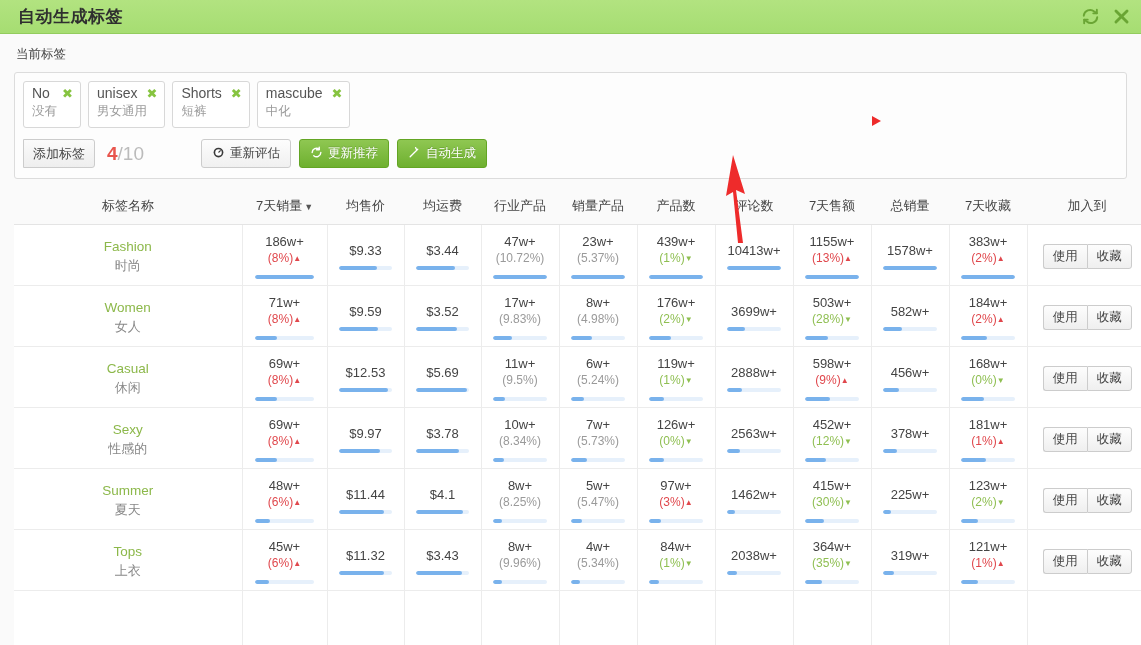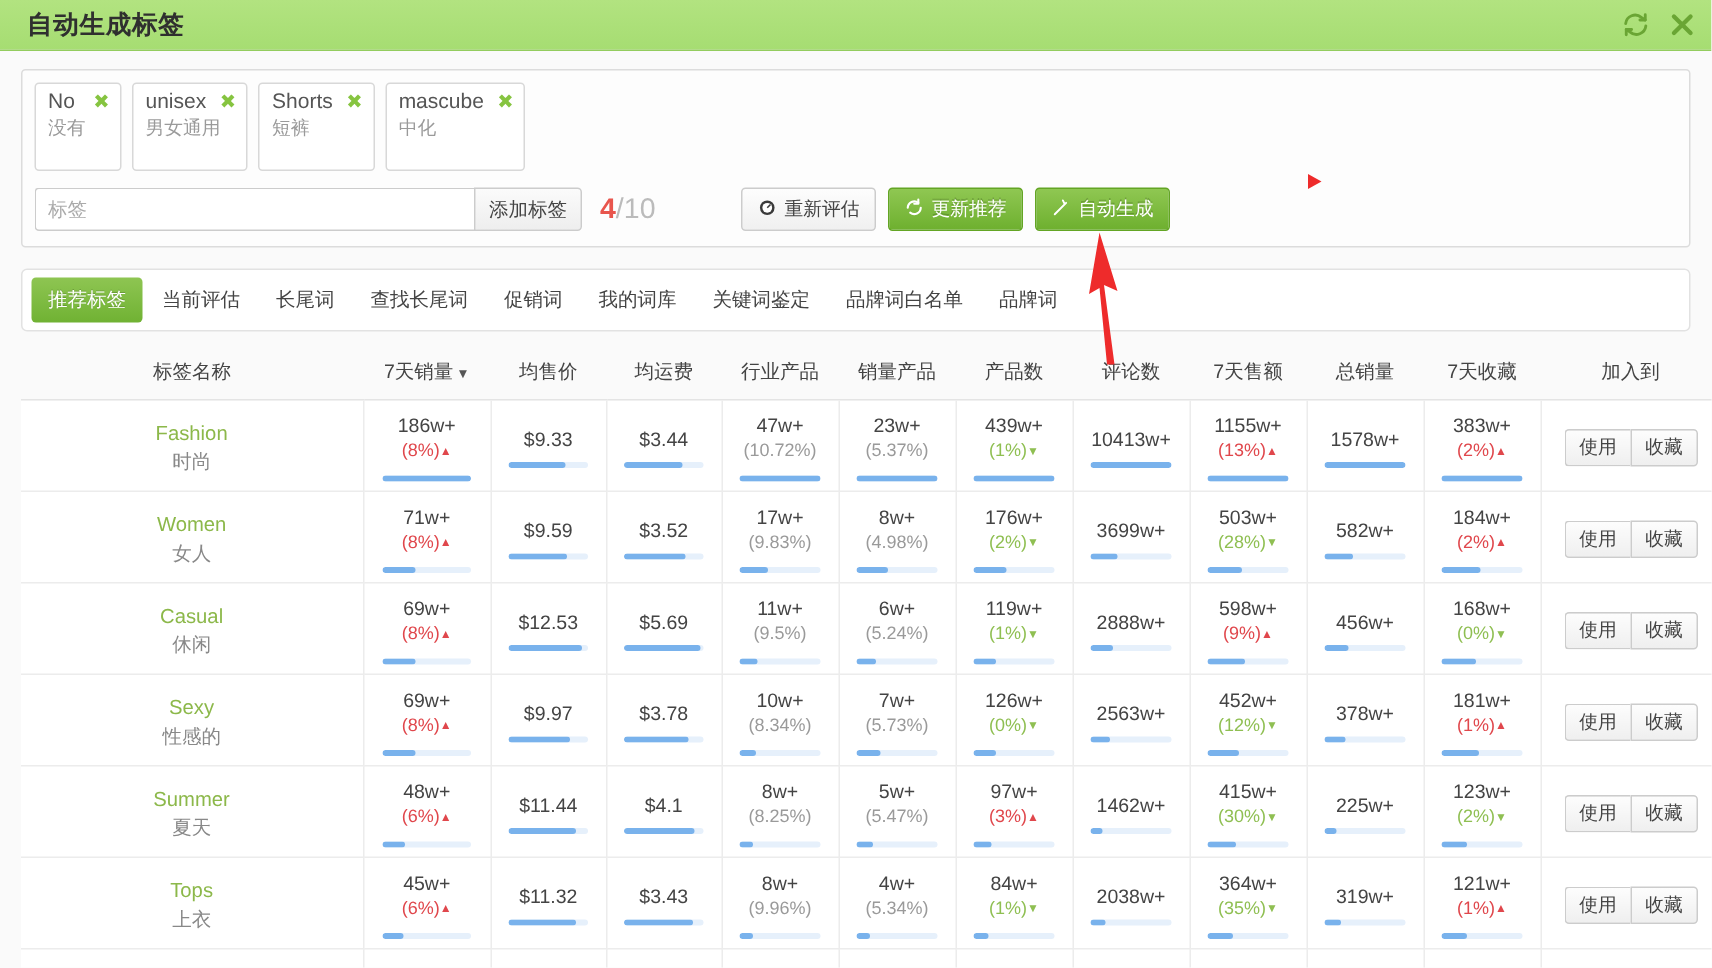--- a/index.html
+++ b/index.html
@@ -40,21 +40,21 @@
   .section-label { font-size: 12.5px; color: #444; margin: 0 0 9px 2px; }
 
   
   .tag-panel {
     border: 1px solid #dcdcdc; background: #fdfdfd;
     border-radius: 3px; padding: 8px 8px 10px 8px;
   }
   .chips { display: flex; gap: 7px; flex-wrap: wrap; }
   .chip {
     border: 1px solid #d8d8d8; border-radius: 3px; background: #fff;
-    padding: 3px 7px 20px 8px; min-width: 58px;
+    padding: 3px 7px 8px 8px; min-width: 58px;
   }
   .chip .chip-top {
     display: flex; align-items: flex-start; gap: 9px;
     font-size: 14px; color: #555; line-height: 17px; white-space: nowrap;
   }
   .chip .chip-x { color: #86c440; font-weight: bold; font-size: 13px; cursor: pointer; margin-left:auto; }
   .chip .chip-sub { font-size: 12.5px; color: #9a9a9a; line-height: 16px; margin-top: 1px; }
 
   .input-row { display: flex; align-items: center; margin-top: 11px; gap: 0; }
   .tag-input {
@@ -170,20 +170,21 @@
     <span class="ic">
       <svg width="19" height="19" viewBox="0 0 24 24" stroke="#6aa534" stroke-width="3.6" stroke-linecap="round">
         <path d="M5 5 L19 19 M19 5 L5 19"></path>
       </svg>
     </span>
   </div>
 </div>
 
 <div class="content">
 
+  <div class="section-label">当前标签</div>
 
   <div class="tag-panel">
     <div class="chips" id="chip-list">
         <div class="chip">
           <div class="chip-top">
             <span>No</span>
             <span class="chip-x">✖</span>
           </div>
           <div class="chip-sub">没有</div>
         </div>
@@ -204,21 +205,20 @@
         <div class="chip">
           <div class="chip-top">
             <span>mascube</span>
             <span class="chip-x">✖</span>
           </div>
           <div class="chip-sub">中化</div>
         </div>
       </div>
 
     <div class="input-row">
-      <input class="tag-input" type="text" placeholder="标签" style="">
       <button class="btn-add">添加标签</button>
 
       <div class="counter">
         <b>4</b><span>/</span><span>10</span>
       </div>
 
       <button class="btn btn-grey">
         <span>
           <svg width="13" height="13" viewBox="0 0 24 24" fill="#3a3a3a">
               <circle cx="12" cy="12" r="9"></circle>
@@ -245,31 +245,20 @@
           <svg width="13" height="13" viewBox="0 0 24 24" stroke="#fff" stroke-width="2.4" stroke-linecap="round">
               <path d="M4 20 L18 6"></path>
               <path d="M14 3 L16 7"></path>
             </svg>
         </span>
         <span>自动生成</span>
       </button>
     </div>
   </div>
 
-  <div class="tabs-wrap" id="tab-bar">
-      <div class="tab active">推荐标签</div>
-      <div class="tab">当前评估</div>
-      <div class="tab">长尾词</div>
-      <div class="tab">查找长尾词</div>
-      <div class="tab">促销词</div>
-      <div class="tab">我的词库</div>
-      <div class="tab">关键词鉴定</div>
-      <div class="tab">品牌词白名单</div>
-      <div class="tab">品牌词</div>
-    </div>
 
   <div class="table-wrap">
     <table class="grid">
       <colgroup>
         <col style="width:228px">
           <col style="width:85px">
           <col style="width:77px">
           <col style="width:77px">
         <col style="width:78px">
           <col style="width:78px">

